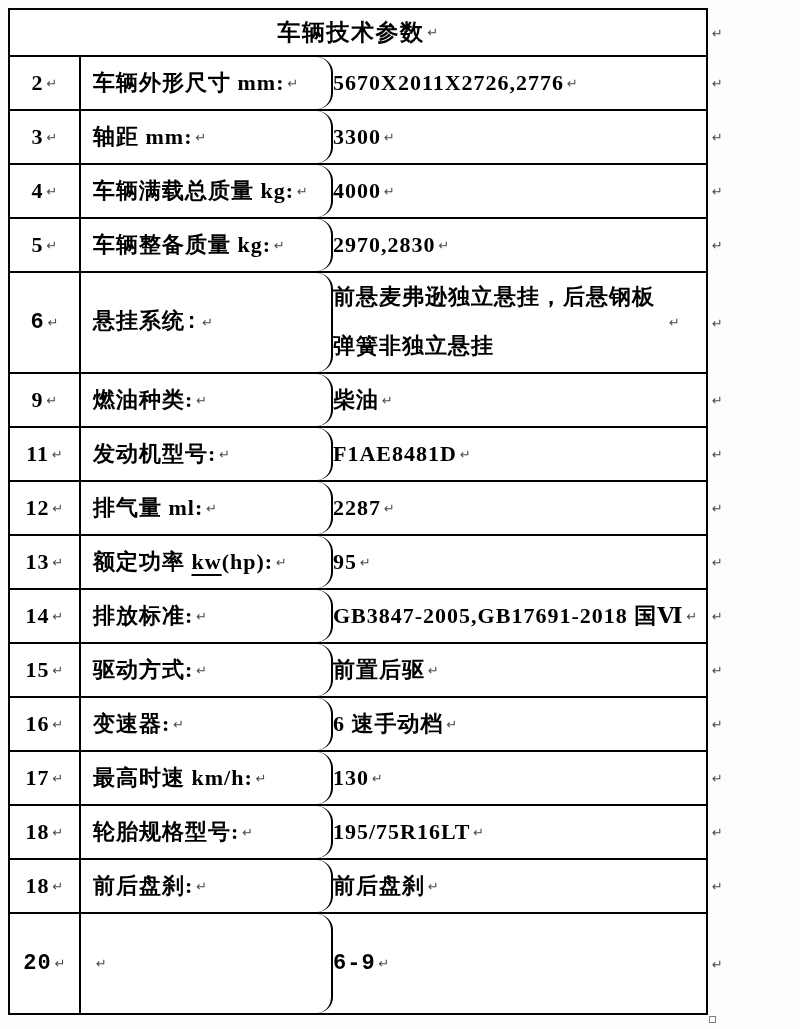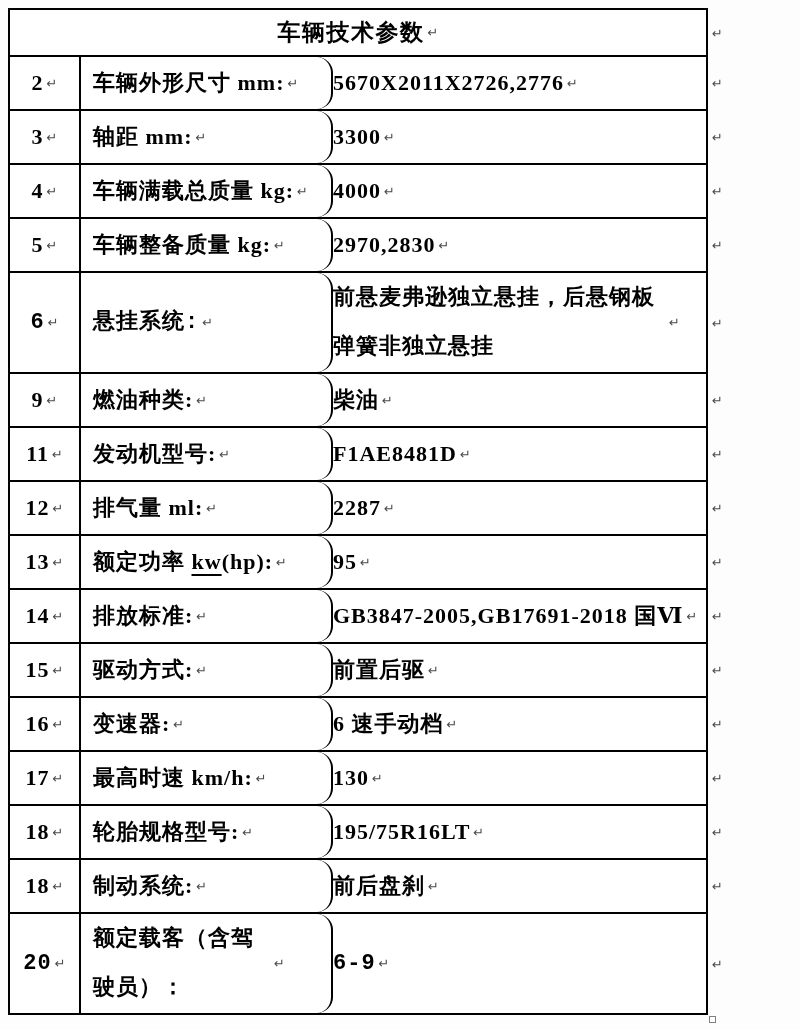--- a/index.html
+++ b/index.html
@@ -265,36 +265,35 @@
             <span class="pm">↵</span>
           </div>
           <span class="pm eor">↵</span>
         </div>
         <div class="row">
           <div class="cell cell-no">
             <span class="t">18</span>
             <span class="pm">↵</span>
           </div>
           <div class="cell cell-label">
-            <span class="t">制动系统:</span>
+            <span class="t">前后盘刹:</span>
             <span class="pm">↵</span>
           </div>
           <div class="cell cell-value">
             <span class="t">前后盘刹</span>
             <span class="pm">↵</span>
           </div>
           <span class="pm eor">↵</span>
         </div>
         <div class="row tall">
           <div class="cell cell-no">
             <span class="t">20</span>
             <span class="pm">↵</span>
           </div>
           <div class="cell cell-label">
-            <span class="t">额定载客（含驾驶员）：</span>
             <span class="pm">↵</span>
           </div>
           <div class="cell cell-value">
             <span class="t">6-9</span>
             <span class="pm">↵</span>
           </div>
           <span class="pm eor">↵</span>
         </div>
       </div>
 

